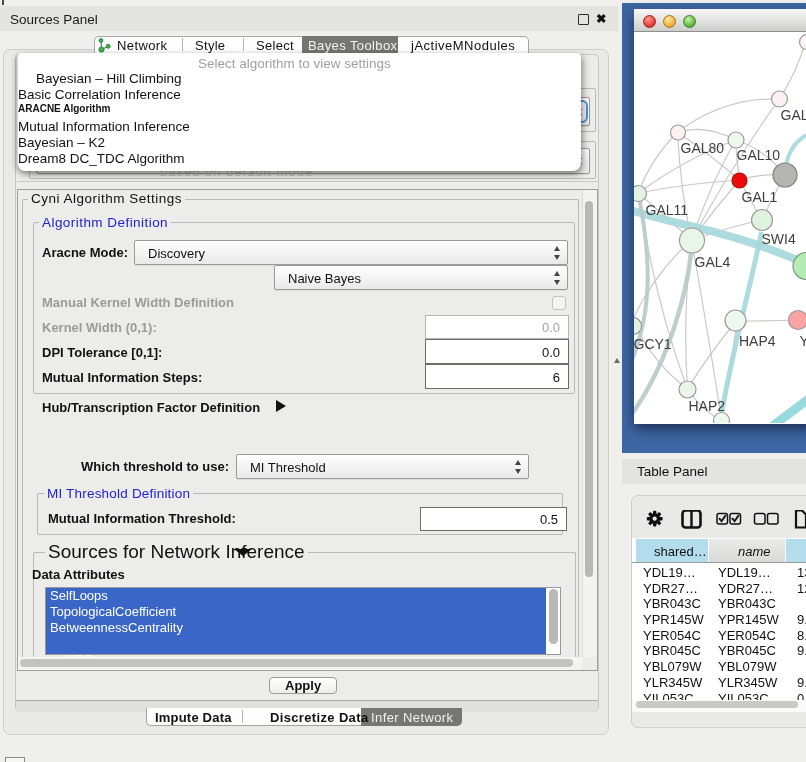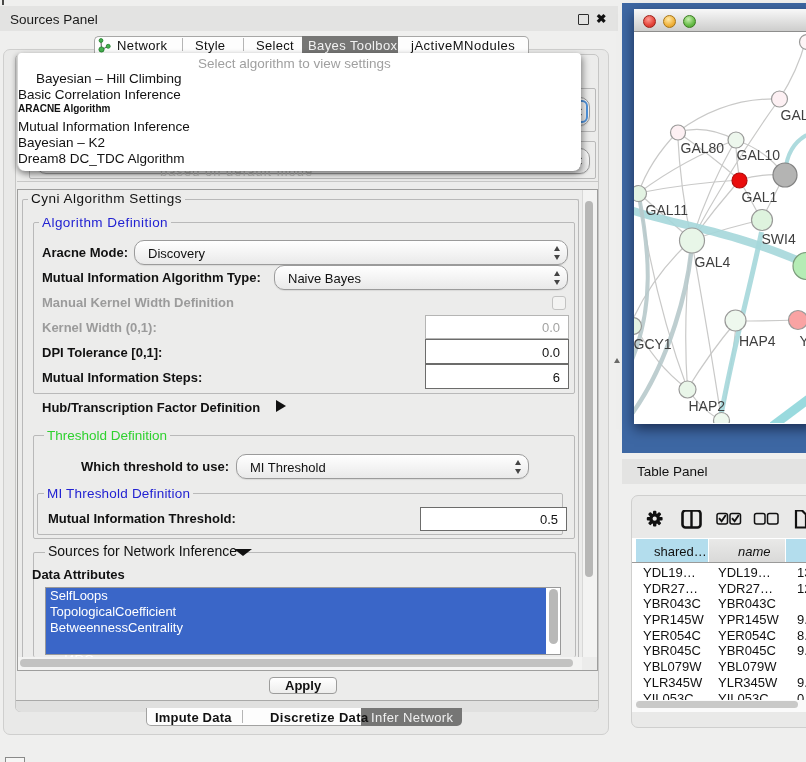--- a/index.html
+++ b/index.html
@@ -4,21 +4,21 @@
 <style>
 html,body{margin:0;padding:0;}
 #root{position:relative;width:806px;height:762px;background:#efefee;overflow:hidden;
   font-family:"Liberation Sans",sans-serif;font-size:13px;color:#111;}
 .abs{position:absolute;}
 .lbl{position:absolute;white-space:nowrap;line-height:1;}
 .b{font-weight:bold;}
 .dis{color:#9b9b9b;}
 .grp{position:absolute;border:1px solid #b9b9b9;border-radius:2px;}
 .gt{position:absolute;top:-7px;background:#ececeb;padding:0 3px;line-height:13px;white-space:nowrap;}
-.combo{position:absolute;border:1px solid #9b9b9b;border-radius:10px;
+.combo{position:absolute;border:1px solid #9b9b9b;border-radius:2px;
   background:linear-gradient(#ffffff,#f2f2f2 60%,#e9e9e9);box-shadow:0 1px 1px rgba(0,0,0,0.08);}
 .combo .tx{position:absolute;left:13px;top:50%;transform:translateY(-50%);white-space:nowrap;}
 .arrs{position:absolute;right:6px;top:50%;width:8px;height:14px;transform:translateY(-50%);}
 .arrs:before{content:"";position:absolute;left:1px;top:0;border:3.5px solid transparent;border-bottom:5px solid #444;border-top:none;}
 .arrs:after{content:"";position:absolute;left:1px;bottom:0;border:3.5px solid transparent;border-top:5px solid #444;border-bottom:none;}
 .tf{position:absolute;background:#fff;text-align:right;white-space:nowrap;}
 .tf span{position:absolute;right:8px;top:50%;transform:translateY(-50%);}
 </style>
 </head>
 <body>
@@ -73,21 +73,20 @@
 <div class="gt" style="left:28px;top:192px;font-size:13.5px;letter-spacing:0.5px;">Cyni Algorithm Settings</div>
 
 <div class="grp" style="left:33px;top:222px;width:540px;height:170px;">
   <div class="gt" style="left:5px;color:#2222d2;font-size:13.5px;letter-spacing:0.45px;">Algorithm Definition</div>
 </div>
 <div class="lbl b" style="left:42px;top:246px;">Aracne Mode:</div>
 <div class="combo" style="left:134px;top:240px;width:432px;height:23px;">
       <span class="tx">Discovery</span>
       <span class="arrs"></span>
     </div>
-<div class="lbl b" style="left:42px;top:271px;">Mutual Information Algorithm Type:</div>
 <div class="combo" style="left:274px;top:265px;width:292px;height:23px;">
       <span class="tx">Naive Bayes</span>
       <span class="arrs"></span>
     </div>
 <div class="lbl b dis" style="left:42px;top:296px;">Manual Kernel Width Definition</div>
 <div class="abs" style="left:552px;top:296px;width:12px;height:12px;background:#f3f3f2;border:1px solid #c3c3c2;border-radius:3px;"></div>
 <div class="lbl b dis" style="left:42px;top:321px;">Kernel Width (0,1):</div>
 <div class="tf" style="left:425px;top:315px;width:142px;height:22px;border:1px solid #b5b5b4;color:#a3a3a2;">
       <span>0.0</span>
     </div>
@@ -96,39 +95,36 @@
       <span>0.0</span>
     </div>
 <div class="lbl b" style="left:42px;top:371px;">Mutual Information Steps:</div>
 <div class="tf" style="left:425px;top:364px;width:142px;height:23px;border:1px solid #6c6c6b;">
       <span>6</span>
     </div>
 
 <div class="lbl b" style="left:42px;top:401px;">Hub/Transcription Factor Definition</div>
 <div class="abs" style="left:276px;top:400px;width:0;height:0;border:6.5px solid transparent;border-left:10px solid #111;border-right:none;"></div>
 
-<div class="grp" style="left:33px;top:435px;width:540px;height:102px;">
-  <div class="gt" style="left:10px;color:#2fd12f;font-size:13.5px;">Threshold Definition</div>
-</div>
 <div class="lbl b" style="left:81px;top:460px;">Which threshold to use:</div>
 <div class="combo" style="left:236px;top:454px;width:291px;height:23px;">
       <span class="tx">MI Threshold</span>
       <span class="arrs"></span>
     </div>
 
 <div class="grp" style="left:37px;top:493px;width:524px;height:40px;">
   <div class="gt" style="left:6px;color:#2222d2;font-size:13.5px;letter-spacing:0.2px;">MI Threshold Definition</div>
 </div>
 <div class="lbl b" style="left:48px;top:512px;">Mutual Information Threshold:</div>
 <div class="tf" style="left:420px;top:507px;width:145px;height:22px;border:1px solid #6c6c6b;">
       <span>0.5</span>
     </div>
 
 <div class="grp" style="left:33px;top:552px;width:541px;height:104px;border-bottom:none;"></div>
-<div class="gt" style="left:45px;top:545px;font-size:14px;">Sources for Network Inference</div>
+<div class="gt" style="left:45px;top:545px;font-size:19px;">Sources for Network Inference</div>
 <div class="abs" style="left:234px;top:549px;width:0;height:0;border:9.5px solid transparent;border-top:7.5px solid #111;border-bottom:none;"></div>
 <div class="lbl b" style="left:32px;top:568px;">Data Attributes</div>
 
 <div class="abs" style="left:45px;top:587px;width:516px;height:68px;background:#fff;border:1px solid #999;box-sizing:border-box;"></div>
 <div class="abs" style="left:46px;top:588px;width:500px;height:66px;background:#3a66c8;"></div>
 <div class="lbl" style="left:50px;top:589px;color:#fff;">SelfLoops</div>
 <div class="lbl" style="left:50px;top:605px;color:#fff;">TopologicalCoefficient</div>
 <div class="lbl" style="left:50px;top:621px;color:#fff;">BetweennessCentrality</div>
 <div class="lbl" style="left:50px;top:637px;color:#fff;margin-top:16px;">gal4RGexp</div>
 <div class="abs" style="left:549px;top:589px;width:9px;height:55px;background:#b9b9b8;border-radius:4.5px;"></div>

